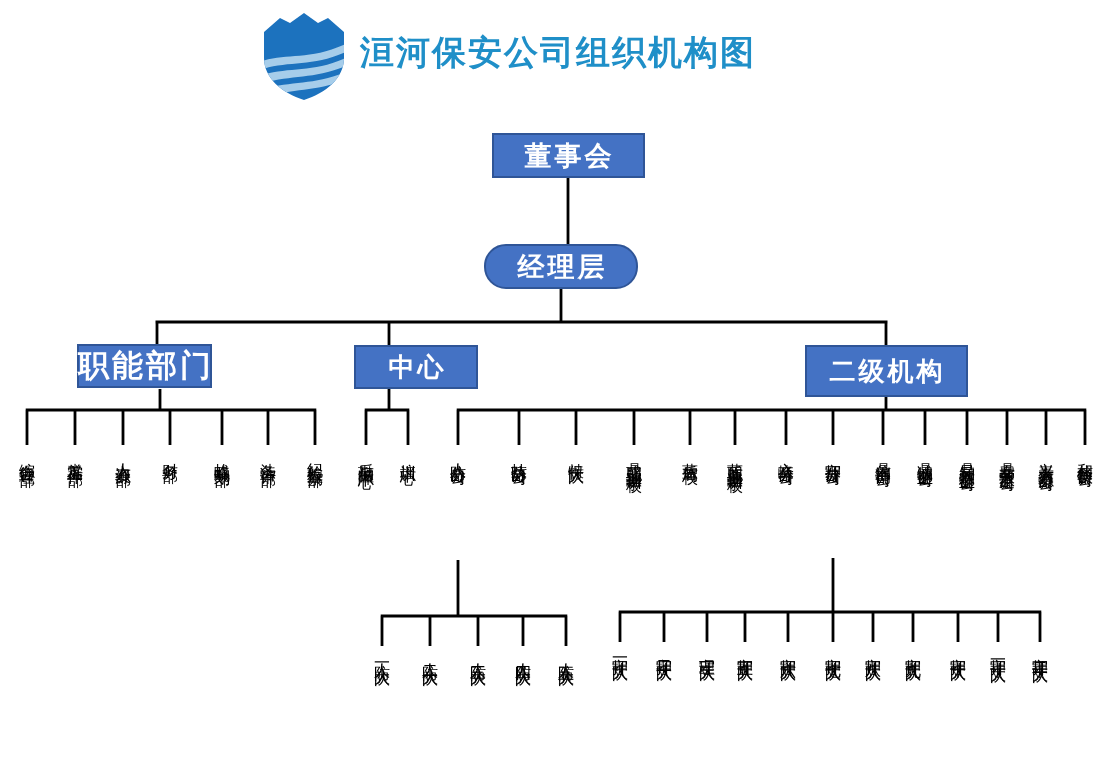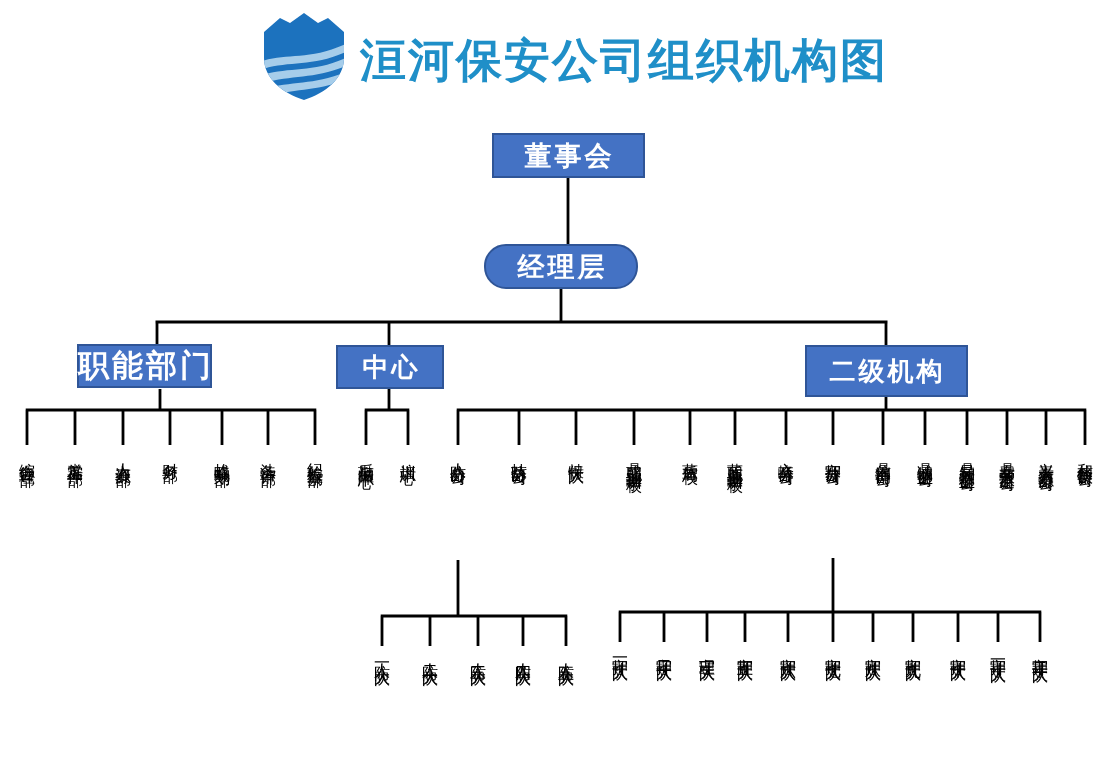--- a/index.html
+++ b/index.html
@@ -6,21 +6,21 @@
   body{
     width:1119px;height:762px;position:relative;overflow:hidden;
     font-family:"Liberation Sans","DejaVu Sans",sans-serif;
     --title-color:#1f8fc8; --box-fill:#4472c4; --box-border:#2f5597;
     --box-text:#ffffff; --connector:#000000; --label:#000000;
   }
   #stage{position:absolute;left:0;top:0;width:1119px;height:762px;}
   #connectors{position:absolute;left:0;top:0;}
   .hdr-title{
     position:absolute;left:360px;top:30px;
-    font-size:46px;font-weight:700;color:var(--title-color);
+    font-size:34px;font-weight:700;color:var(--title-color);
     letter-spacing:2px;white-space:nowrap;
   }
   .logo{position:absolute;left:260px;top:10px;}
   .box{
     position:absolute;display:flex;align-items:center;justify-content:center;
     background:var(--box-fill);border:2.5px solid var(--box-border);
     color:var(--box-text);font-weight:600;letter-spacing:3px;
     box-sizing:border-box;padding-left:3px;white-space:nowrap;
   }
   .vlabel{
@@ -52,21 +52,21 @@
       <path d="M0 80 C30 70 56 76 90 60 L90 68 C58 82 32 78 0 88 Z" fill="#a6cdea"></path>
     </g>
   </svg>
 
   <div class="hdr-title">洹河保安公司组织机构图</div>
 
   <div id="nodes">
       <div class="box" style="left: 491.5px; top: 133px; width: 153px; height: 45px; font-size: 27px;">董事会</div>
       <div class="box" style="left: 484px; top: 244px; width: 154px; height: 45px; font-size: 27px; border-radius: 22px;">经理层</div>
       <div class="box" style="left: 77px; top: 344px; width: 135px; height: 44px; font-size: 31px;">职能部门</div>
-      <div class="box" style="left: 336px; top: 345px; width: 108px; height: 44px; font-size: 26px; text-align: center;">中心</div>
+      <div class="box" style="left: 354px; top: 345px; width: 124px; height: 44px; font-size: 26px; text-align: center;">中心</div>
       <div class="box" style="left: 804.5px; top: 345px; width: 163px; height: 52px; font-size: 26px;">二级机构</div>
       <div class="vlabel" style="left: 17px; top: 450px;">综合管理部</div>
       <div class="vlabel" style="left: 65px; top: 450px;">党群工作部</div>
       <div class="vlabel" style="left: 113px; top: 450px;">人力资源部</div>
       <div class="vlabel" style="left: 160px; top: 450px;">财务部</div>
       <div class="vlabel" style="left: 212px; top: 450px;">战略规划部</div>
       <div class="vlabel" style="left: 258px; top: 450px;">法务审计部</div>
       <div class="vlabel" style="left: 305px; top: 450px;">纪检监察部</div>
       <div class="vlabel" style="left: 356px; top: 450px;">后勤保障中心</div>
       <div class="vlabel" style="left: 398px; top: 450px;">培训中心</div>

